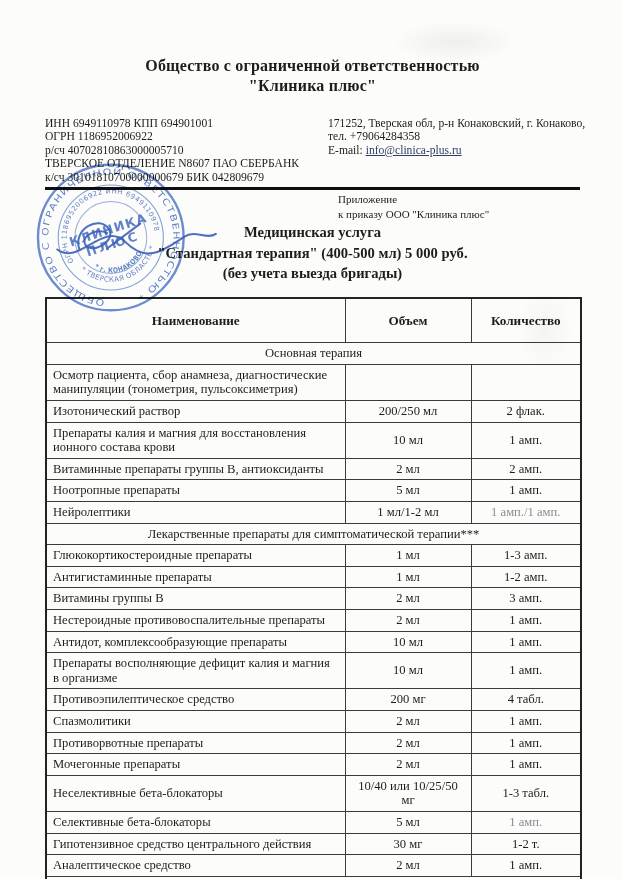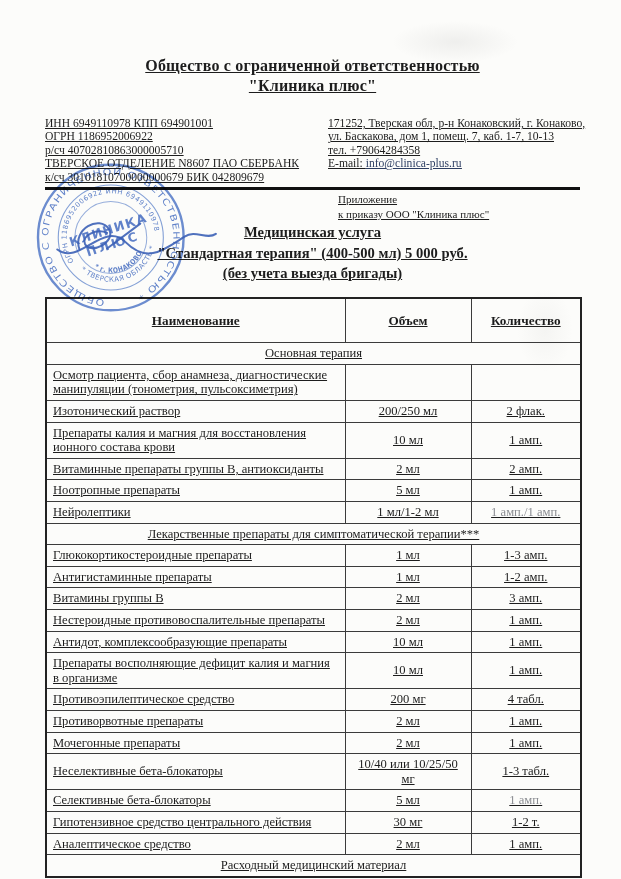--- a/index.html
+++ b/index.html
@@ -9,21 +9,20 @@
     margin:0 auto;
     background:#fcfcfa;
     background-image:
       radial-gradient(ellipse 90px 30px at 455px 42px, rgba(120,120,120,.10), rgba(120,120,120,0) 70%),
       radial-gradient(ellipse 40px 60px at 545px 330px, rgba(120,120,120,.06), rgba(120,120,120,0) 70%);
     font-family:"Liberation Serif","DejaVu Serif",serif;
     color:#1d1d1d;
     overflow:hidden;
     box-sizing:border-box;
     padding:0 41px 0 45px;
-    text-decoration:underline;
   }
   .org-header{ text-align:center; padding-top:56px; font-weight:bold; font-size:16px; line-height:1.28; letter-spacing:.2px;}
   .requisites{ display:flex; justify-content:space-between; margin-top:20px; font-size:11.6px; line-height:1.16;}
   .req-left{ width:278px;}
   .req-right{ width:252px;}
   .req-line{ white-space:nowrap;}
   .email-link{ color:#2e3f63; text-decoration:underline; cursor:pointer;}
   .sep-line{ border:0; border-top:3px solid #101010; margin:3px 0 0 0;}
   .annex{ margin-left:293px; margin-top:2px; font-size:11px; line-height:1.35;}
   .service-title{ text-align:center; font-weight:bold; font-size:14.6px; line-height:1.42;}
@@ -66,21 +65,20 @@
   <div class="requisites">
     <div class="req-left">
       <div class="req-line">ИНН 6949110978 КПП 694901001</div>
       <div class="req-line">ОГРН   1186952006922</div>
       <div class="req-line">р/сч 40702810863000005710</div>
       <div class="req-line">ТВЕРСКОЕ ОТДЕЛЕНИЕ N8607 ПАО СБЕРБАНК</div>
       <div class="req-line">к/сч 30101810700000000679 БИК 042809679</div>
     </div>
     <div class="req-right">
       <div class="req-line">171252, Тверская обл, р-н Конаковский, г. Конаково,</div>
-      <div class="req-line">ул. Баскакова, дом 1, помещ. 7, каб. 1-7, 10-13</div>
       <div class="req-line">тел. +79064284358</div>
       <div class="req-line"><span>E-mail: </span><span class="email-link">info@clinica-plus.ru</span></div>
     </div>
   </div>
 
   <hr class="sep-line">
 
   <div class="annex">
     <div>Приложение</div>
     <div>к приказу ООО "Клиника плюс"</div>
@@ -169,20 +167,25 @@
         </tr>
         <tr>
           <td class="c-name">Препараты восполняющие дефицит калия и магния в организме</td>
           <td class="c-vol">10 мл</td>
           <td class="c-qty">1 амп.</td>
         </tr>
         <tr>
           <td class="c-name">Противоэпилептическое средство</td>
           <td class="c-vol">200 мг</td>
           <td class="c-qty">4 табл.</td>
+        </tr>
+        <tr>
+          <td class="c-name">Спазмолитики</td>
+          <td class="c-vol">2 мл</td>
+          <td class="c-qty">1 амп.</td>
         </tr>
         <tr>
           <td class="c-name">Противорвотные препараты</td>
           <td class="c-vol">2 мл</td>
           <td class="c-qty">1 амп.</td>
         </tr>
         <tr>
           <td class="c-name">Мочегонные препараты</td>
           <td class="c-vol">2 мл</td>
           <td class="c-qty">1 амп.</td>

